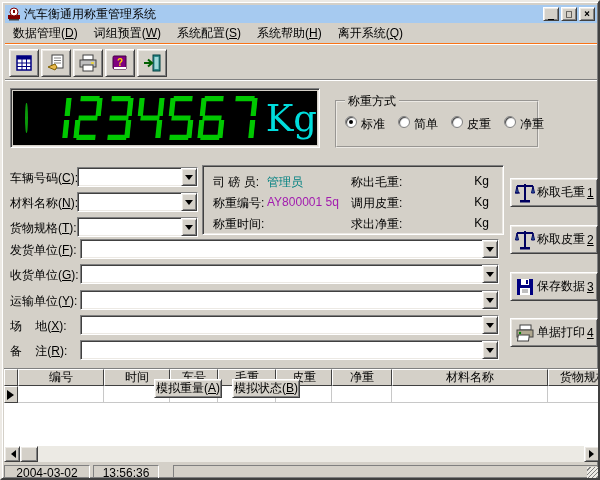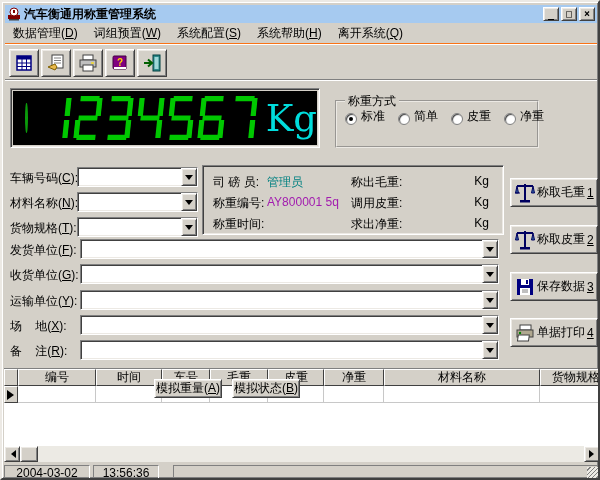--- a/index.html
+++ b/index.html
@@ -11,21 +11,21 @@
          box-shadow: inset 1px 1px 0 #fff, inset -1px -1px 0 #808080; overflow:hidden; }
 
   .raised { background:#D4D0C8; border:1px solid; border-color:#fff #404040 #404040 #fff;
             box-shadow: inset 1px 1px 0 #ECE9E4, inset -1px -1px 0 #808080; }
   .sunken { border:1px solid; border-color:#808080 #fff #fff #808080;
             box-shadow: inset 1px 1px 0 #404040, inset -1px -1px 0 #ECE9E4; }
 
   
   .titlebar { position:absolute; left:3px; top:3px; width:592px; height:18px;
               background:#A6CAF0; display:flex; align-items:center; padding:0 2px; }
-  .title-text { font-weight:bold; margin-left:3px; white-space:nowrap; }
+  .title-text { font-weight:normal; margin-left:3px; white-space:nowrap; }
   .tb-btns { margin-left:auto; display:flex; gap:2px; }
   .tb-btn { width:16px; height:14px; font-size:10px; line-height:11px; text-align:center;
             font-weight:bold; font-family:"DejaVu Sans Mono",monospace; }
 
   
   .menubar { position:absolute; left:3px; top:22px; width:592px; height:20px;
              display:flex; align-items:center; border-bottom:1px solid #f97316;
              box-shadow:0 1px 0 #fff; background:#D4D0C8; }
   .menu-item { padding:2px 8px; white-space:nowrap; }
 
@@ -39,21 +39,21 @@
   .led-panel { position:absolute; left:8px; top:86px; width:310px; height:60px; background:#D4D0C8; }
   .led-inner { position:absolute; inset:2px; background:#000; display:flex; align-items:center; }
   .lamp { width:30px; height:30px; border-radius:50%; margin-left:12px; }
   .led-digits { display:flex; gap:5px; margin-left:16px; transform:skewX(-6deg); }
   .led-unit { font-family:"DejaVu Serif","Liberation Serif",serif; font-size:37px; margin-left:10px; }
 
   
   .groupbox { position:absolute; left:333px; top:98px; width:204px; height:48px;
               border:2px groove #ECE9E4; }
   .groupbox-label { position:absolute; top:-9px; left:8px; background:#D4D0C8; padding:0 3px; }
-  .radio-row { display:flex; align-items:flex-end; margin-top:6px; margin-left:8px; gap:4px; }
+  .radio-row { display:flex; align-items:flex-start; margin-top:14px; margin-left:8px; gap:4px; }
   .radio { width:12px; height:12px; border-radius:50%; background:#fff;
            border:1px solid #808080; box-shadow: inset 1px 1px 1px #404040; position:relative; flex:none; }
   .radio.checked::after { content:""; position:absolute; left:3px; top:3px; width:4px; height:4px;
            border-radius:50%; background:#000; }
   .radio-label { margin-right:9px; white-space:nowrap; }
 
   
   .flabel { position:absolute; left:8px; white-space:pre; }
   .combo { position:absolute; height:20px; background:#fff; display:flex; }
   .combo .cfield { flex:1; }
@@ -77,21 +77,21 @@
   .grid { position:absolute; left:2px; top:366px; width:596px; height:78px; background:#fff;
           border-top:1px solid #808080; overflow:hidden; }
   .grid-header { display:flex; height:17px; }
   .gh-cell { background:#D4D0C8; border:1px solid; border-color:#fff #404040 #404040 #fff;
              text-align:center; line-height:15px; overflow:hidden; white-space:nowrap; flex:none; }
   .grid-row { display:flex; height:17px; }
   .gr-cell { border-right:1px solid #C8C8C8; border-bottom:1px solid #C8C8C8; background:#fff; flex:none; }
   .marker-cell { background:#D4D0C8; border:1px solid; border-color:#fff #404040 #404040 #fff;
                  display:flex; align-items:center; justify-content:center; }
   .row-marker { width:0; height:0; border:5px solid transparent; border-left:7px solid #000; margin-left:4px; }
-  .cw-m{width:14px;} .cw0{width:78px;} .cw1{width:66px;} .cw2{width:48px;} .cw3{width:58px;}
+  .cw-m{width:14px;} .cw0{width:86px;} .cw1{width:66px;} .cw2{width:48px;} .cw3{width:58px;}
   .cw4{width:56px;} .cw5{width:60px;} .cw6{width:156px;} .cw7{width:72px;}
 
   .sim-btn { position:absolute; top:377px; width:68px; height:19px; text-align:center;
              line-height:17px; white-space:nowrap; font-size:12px; }
 
   
   .hscroll { position:absolute; left:2px; top:444px; width:596px; height:16px; background:#ECEAE4; }
   .sb-btn { position:absolute; top:0; width:16px; height:16px; display:flex; align-items:center; justify-content:center; }
   .sb-thumb { position:absolute; top:0; left:16px; width:18px; height:16px; }
   .tri-left  { width:0; height:0; border:4px solid transparent; border-right:5px solid #000; margin-right:2px;}

